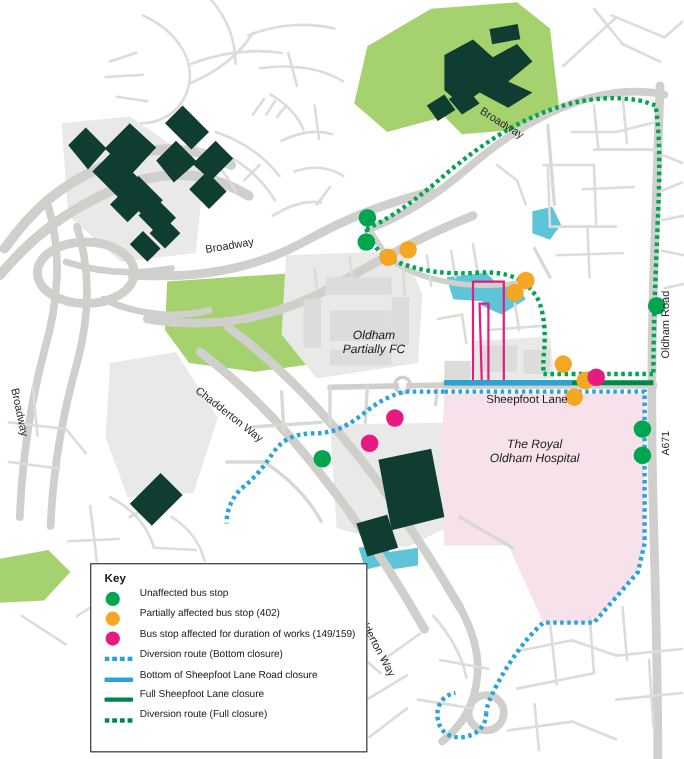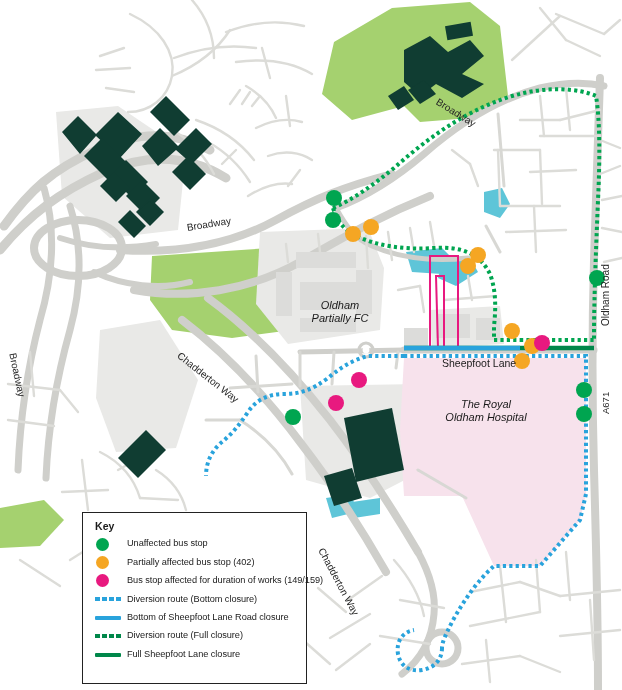--- a/index.html
+++ b/index.html
@@ -2,29 +2,29 @@
 <html><head>
 <meta charset="utf-8">
 <style>
   html,body{margin:0;padding:0;background:#ffffff;}
   body{font-family:"Liberation Sans",sans-serif;}
   #map-root{position:relative;width:622px;height:690px;background:#ffffff;overflow:hidden;}
   #map-svg{position:absolute;left:0;top:0;width:622px;height:690px;}
 
   
   #legend{
-    position:absolute;left:82px;top:512px;width:225px;height:172px;
+    position:absolute;left:82px;top:512px;width:252px;height:172px;
     background:#ffffff;border:1.5px solid #222222;box-sizing:border-box;
     padding:6px 0 0 10px;
   }
   #legend .legend-title{
     font-size:10.5px;font-weight:bold;color:#1a1a1a;margin:1px 0 3px 2px;letter-spacing:.1px;
   }
   #legend .legend-row{
-    display:flex;align-items:center;height:18.4px;
+    display:flex;height:18.4px;
   }
   #legend .swatch-cell{
     width:34px;min-width:34px;display:flex;align-items:center;justify-content:flex-start;
   }
   #legend .legend-label{
     font-size:9.2px;color:#1a1a1a;line-height:1.05;white-space:nowrap;letter-spacing:-.05px;
   }
   .sw-dot{width:13px;height:13px;border-radius:50%;margin-left:3px;}
   .sw-line{width:26px;height:4px;margin-left:2px;border-radius:1px;}
   .sw-dash{width:26px;height:4px;margin-left:2px;
@@ -363,26 +363,26 @@
           <div class="legend-label">Diversion route (Bottom closure)</div>
         </div>
         <div class="legend-row">
           <div class="swatch-cell">
             <span class="sw-line" style="background: rgb(41, 163, 220);"></span>
           </div>
           <div class="legend-label">Bottom of Sheepfoot Lane Road closure</div>
         </div>
         <div class="legend-row">
           <div class="swatch-cell">
+            <span class="sw-line" style="background: rgb(0, 135, 74);"></span>
+          </div>
+          <div class="legend-label">Full Sheepfoot Lane closure</div>
+        </div>
+        <div class="legend-row">
+          <div class="swatch-cell">
             <span class="sw-dash" style="color: rgb(0, 135, 74);"></span>
           </div>
           <div class="legend-label">Diversion route (Full closure)</div>
-        </div>
-        <div class="legend-row">
-          <div class="swatch-cell">
-            <span class="sw-line" style="background: rgb(0, 135, 74);"></span>
-          </div>
-          <div class="legend-label">Full Sheepfoot Lane closure</div>
         </div>
       </div>
   </div>
 
 </div>
 
 </body></html>

